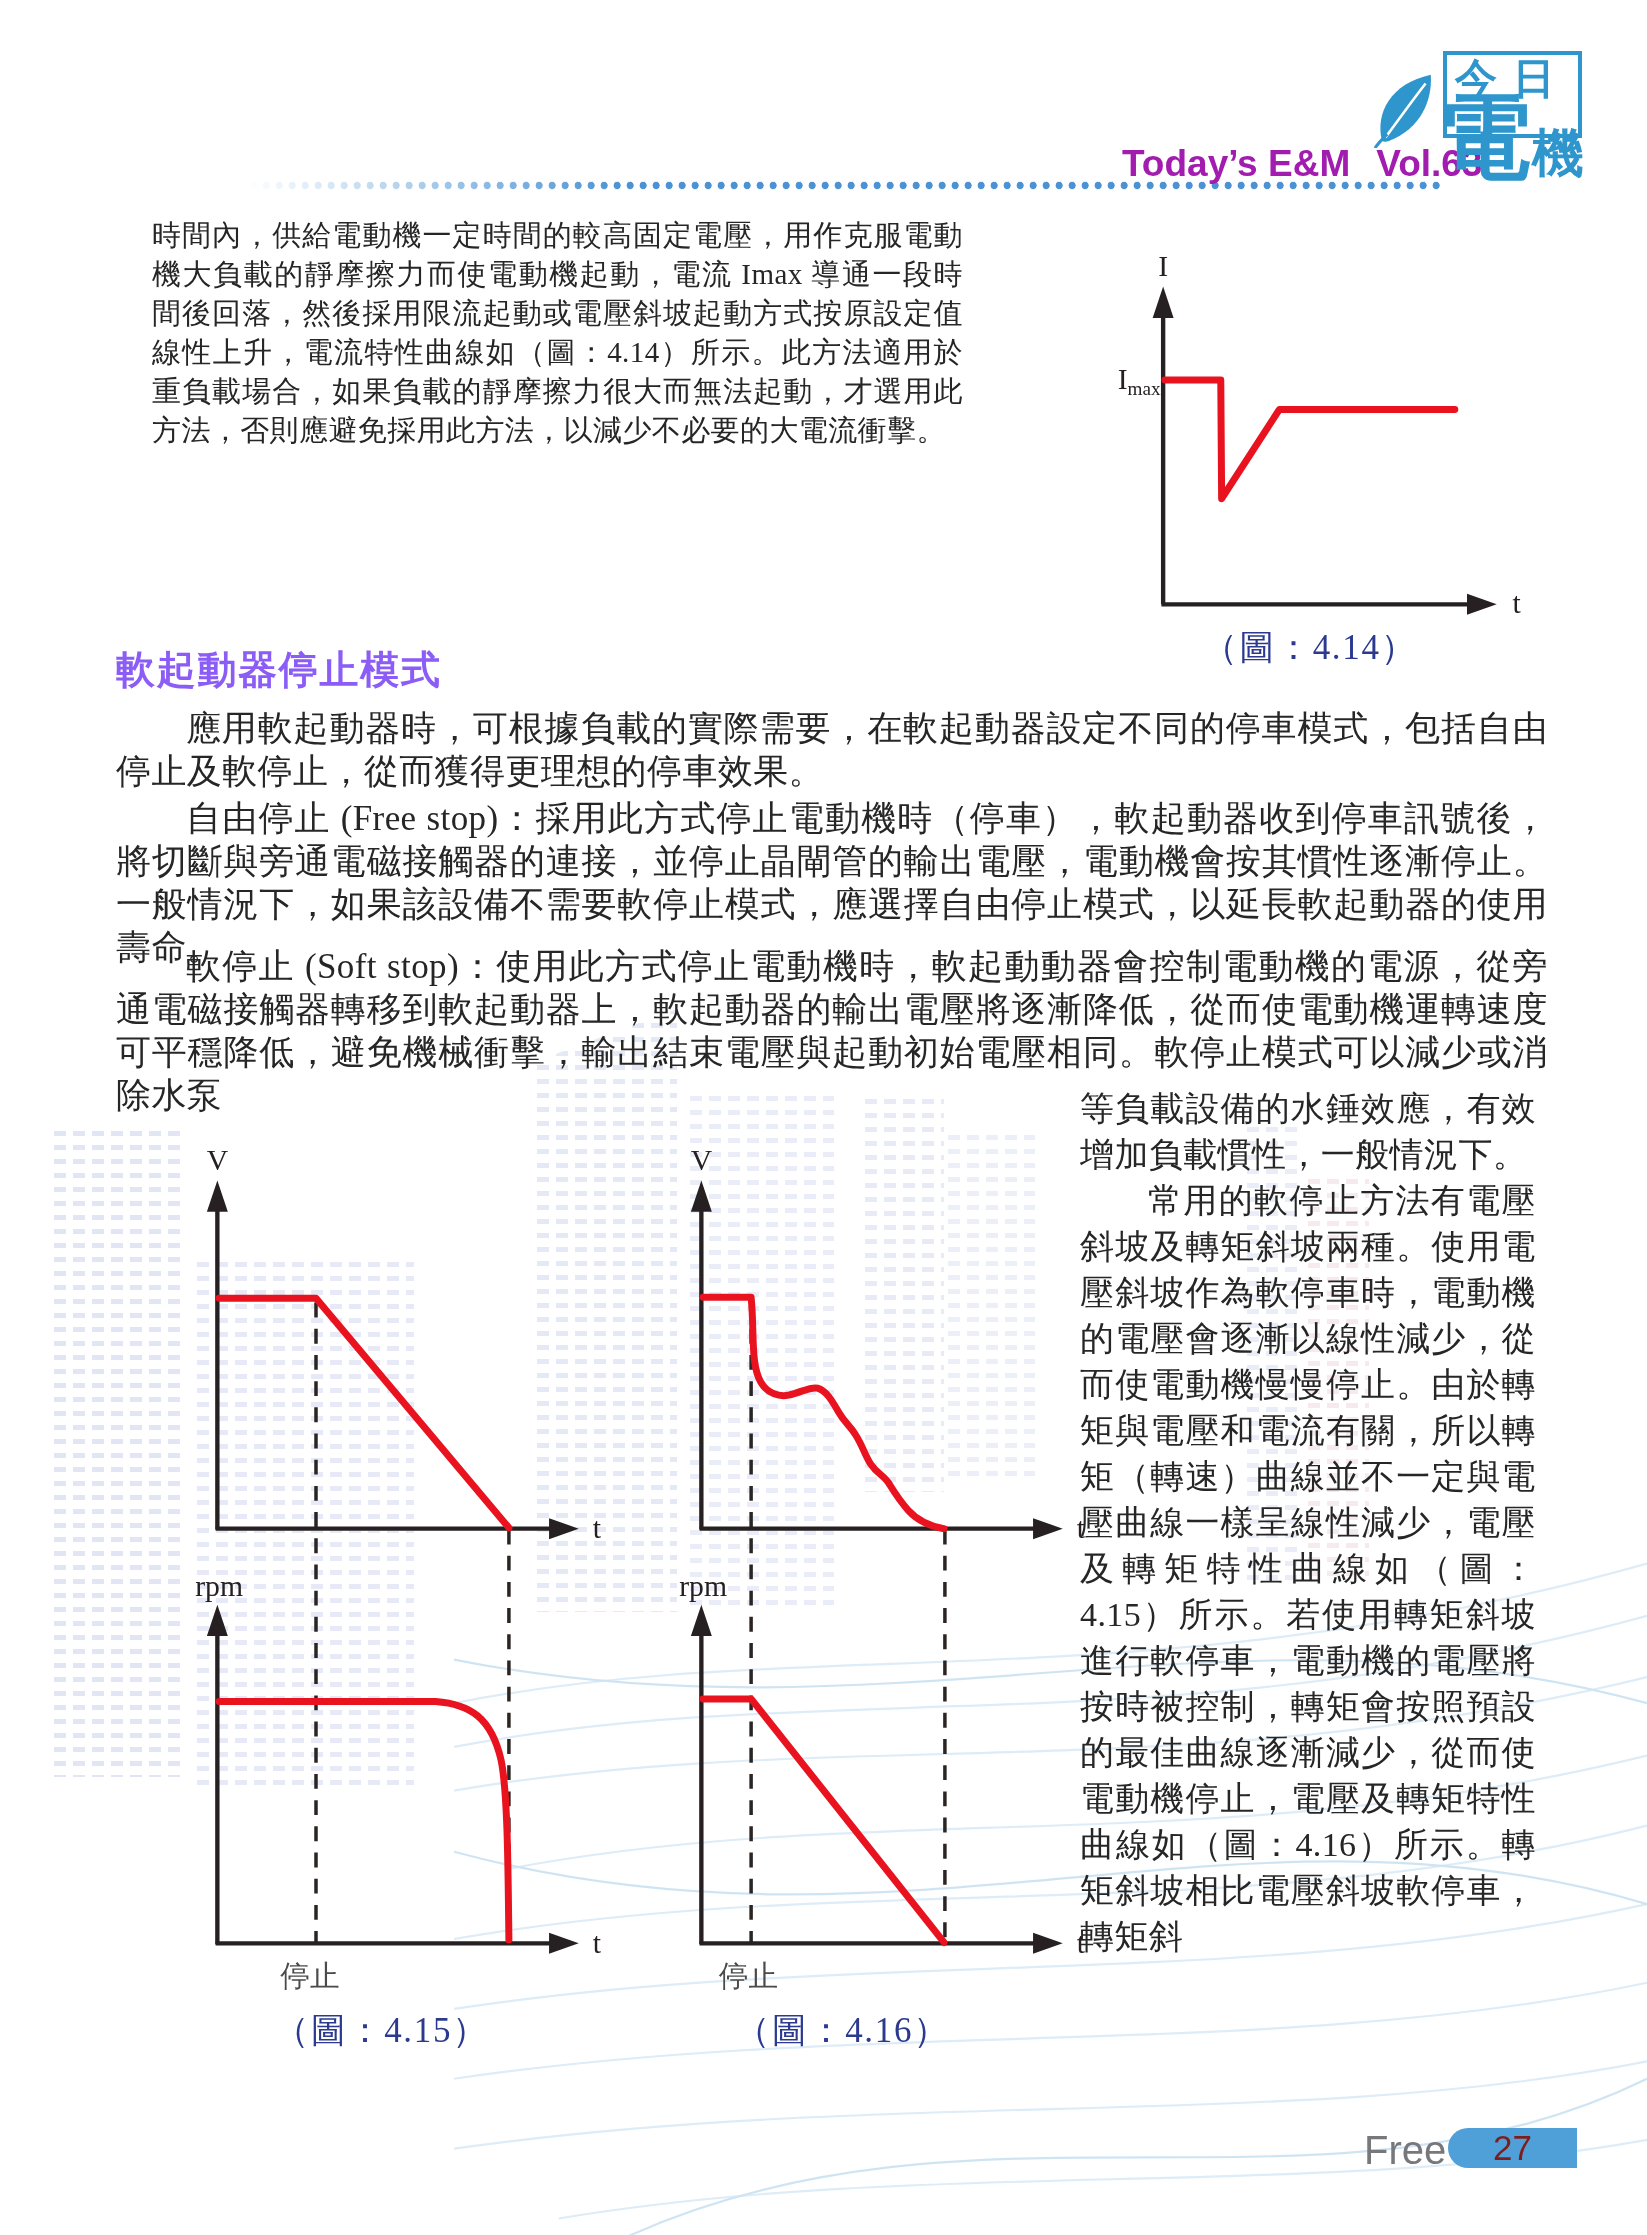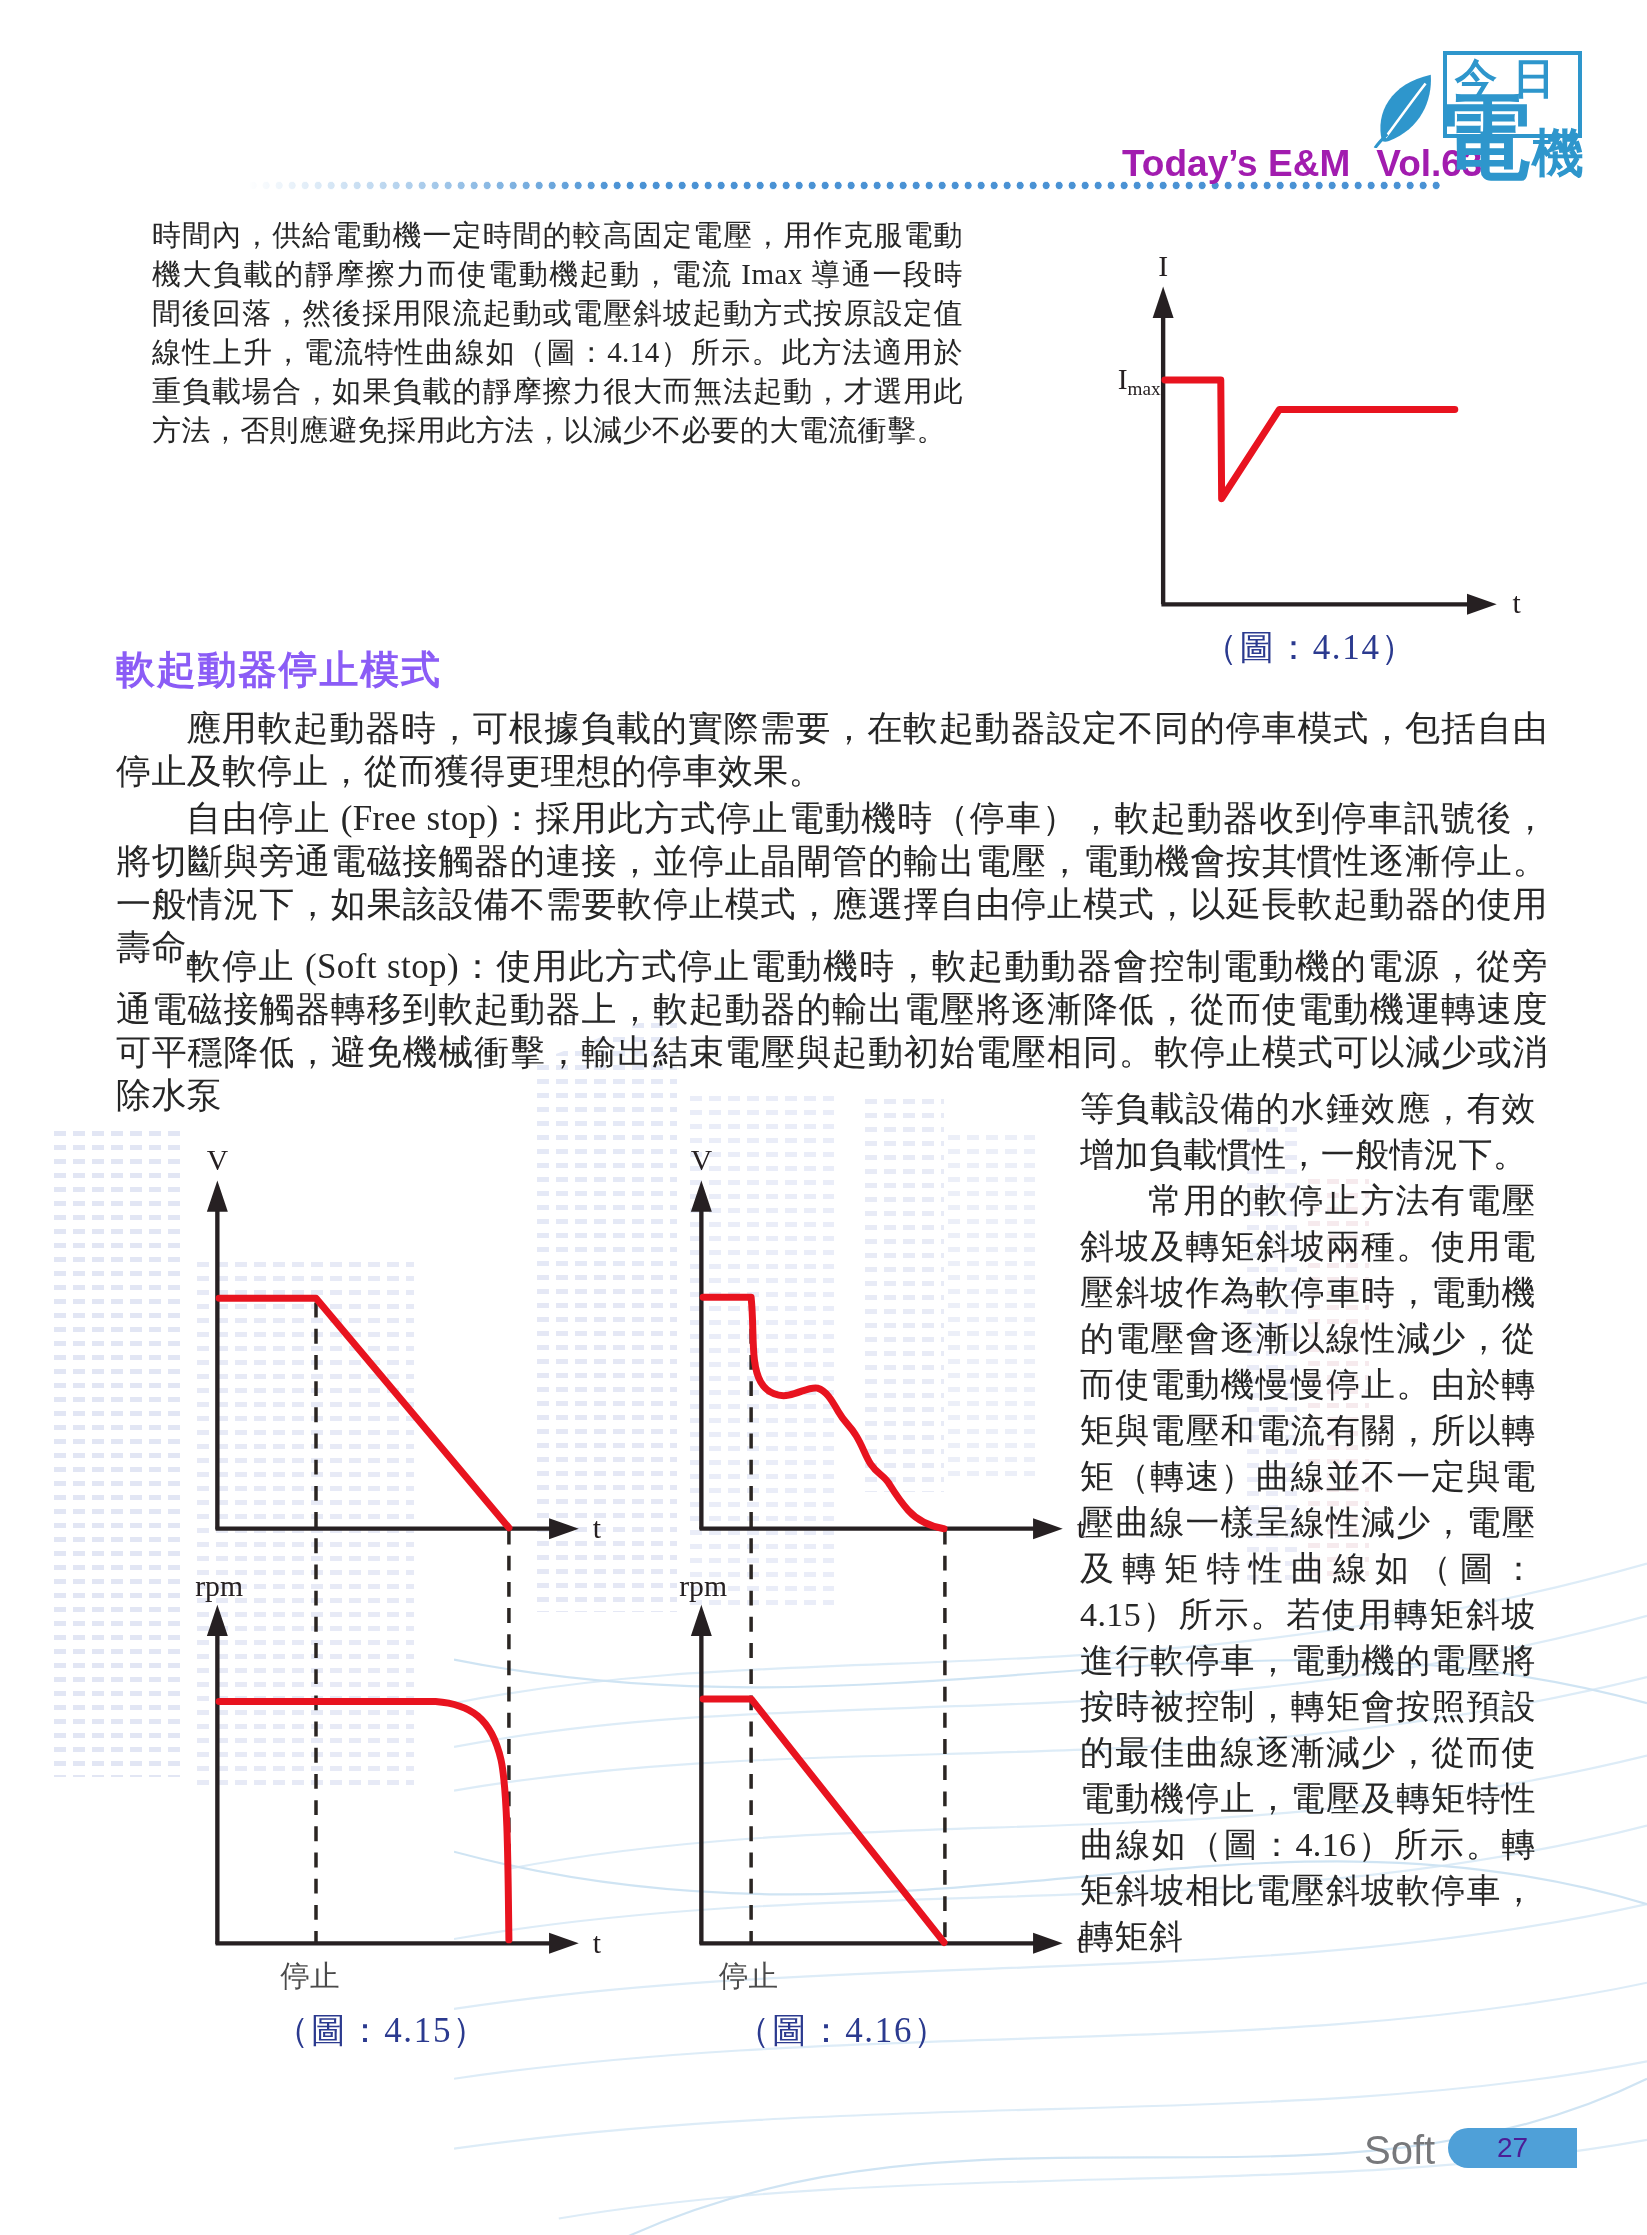--- a/index.html
+++ b/index.html
@@ -38,21 +38,21 @@
   .axis{stroke:#262022;stroke-width:5;fill:none;}
   .axlbl{font-family:"Liberation Serif","DejaVu Serif",serif;font-size:34px;fill:#262022;}
   .redln{stroke:#e8131f;stroke-width:8;fill:none;stroke-linejoin:round;stroke-linecap:round;}
   .dash{stroke:#2a2522;stroke-width:4;fill:none;stroke-dasharray:17 13;}
   .arr{fill:#262022;}
   .stoplbl{font-size:34px;fill:#4a4a4a;}
   .pagelbl{position:absolute;left:1364px;top:2128px;font-family:"Liberation Sans","DejaVu Sans",sans-serif;
            font-size:40px;color:#77787b;}
   .pagepill{position:absolute;left:1448px;top:2128px;width:129px;height:40px;background:#4fa0d8;
             border-radius:20px 0 0 20px;display:flex;align-items:center;justify-content:center;}
-  .pagenum{font-family:"Liberation Sans","DejaVu Sans",sans-serif;font-size:28px;color:#4c1d95;}
+  .pagenum{font-family:"Liberation Sans","DejaVu Sans",sans-serif;font-size:35px;color:#7f1d1d;}
   .waves{position:absolute;left:454px;top:1415px;width:1193px;height:821px;}
 </style>
 </head>
 <body>
 
 <div class="page">
 
   <div>
     <div class="bldg" style="left:54px;top:1131px;width:128px;height:646px;background-image:repeating-linear-gradient(to right,rgba(255,255,255,0) 0 12.2px,#fff 12.2px 19px),repeating-linear-gradient(to bottom,#ccd3ec 0 5.2px,rgba(255,255,255,0) 5.2px 14px);"></div>
     <div class="bldg" style="left:197px;top:1262px;width:217px;height:524px;background-image:repeating-linear-gradient(to right,rgba(255,255,255,0) 0 12.2px,#fff 12.2px 19px),repeating-linear-gradient(to bottom,#d4daf0 0 5.2px,rgba(255,255,255,0) 5.2px 14px);"></div>
@@ -157,19 +157,19 @@
     <polygon class="arr" points="118,538 106,574 130,574"></polygon>
     <line class="axis" x1="116" y1="926" x2="500" y2="926"></line>
     <polygon class="arr" points="532,926 498,914 498,938"></polygon>
     <text class="axlbl" x="120" y="528" text-anchor="middle" font-size="32">rpm</text>
     <text class="axlbl" x="548" y="937" font-size="30">t</text>
     <path class="redln" d="M120,646 L175,646 L396,925"></path>
     <text class="stoplbl" x="172" y="975" text-anchor="middle">停止</text>
   </svg>
   <div class="cap" style="left:694px;top:2007px;width:297px;">（圖：4.16）</div>
 
-  <div class="pagelbl">Soft</div>
+  <div class="pagelbl">Free</div>
   <div class="pagepill">
     <span class="pagenum">27</span>
   </div>
 
 </div>
 
 
 </body></html>

